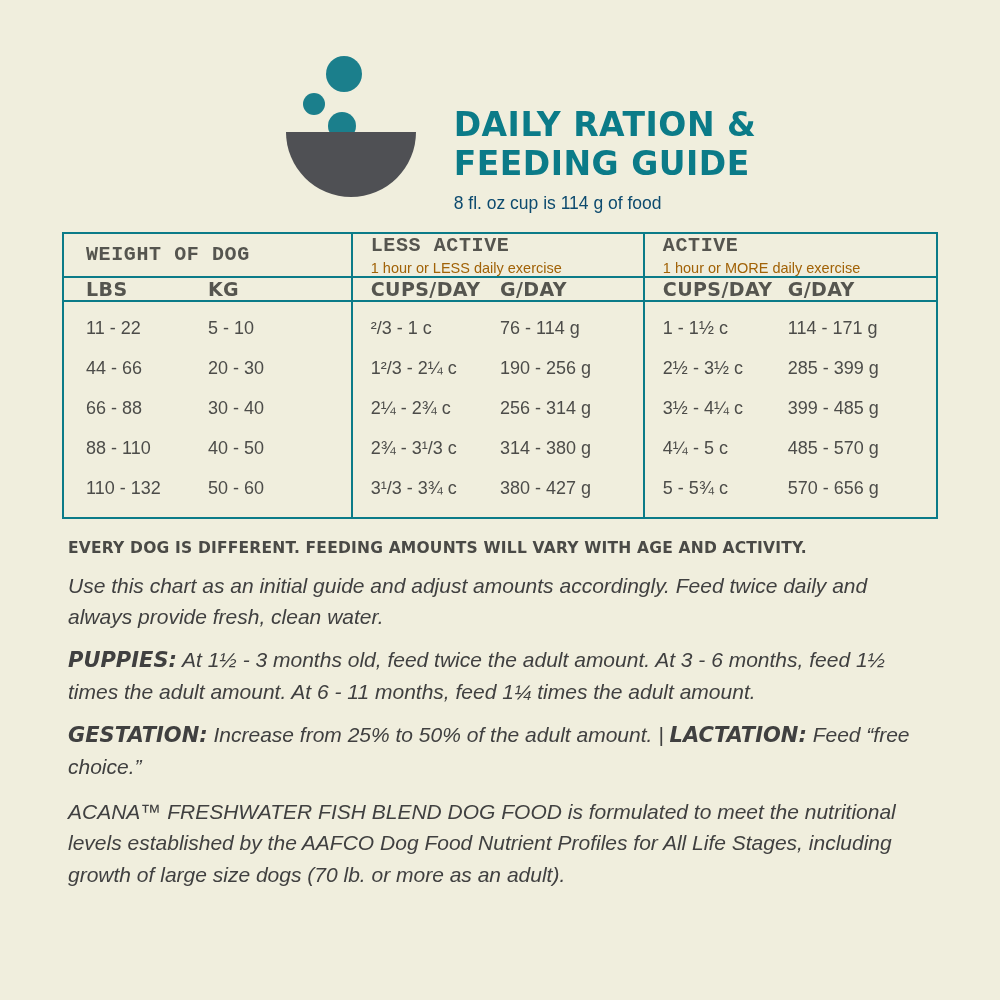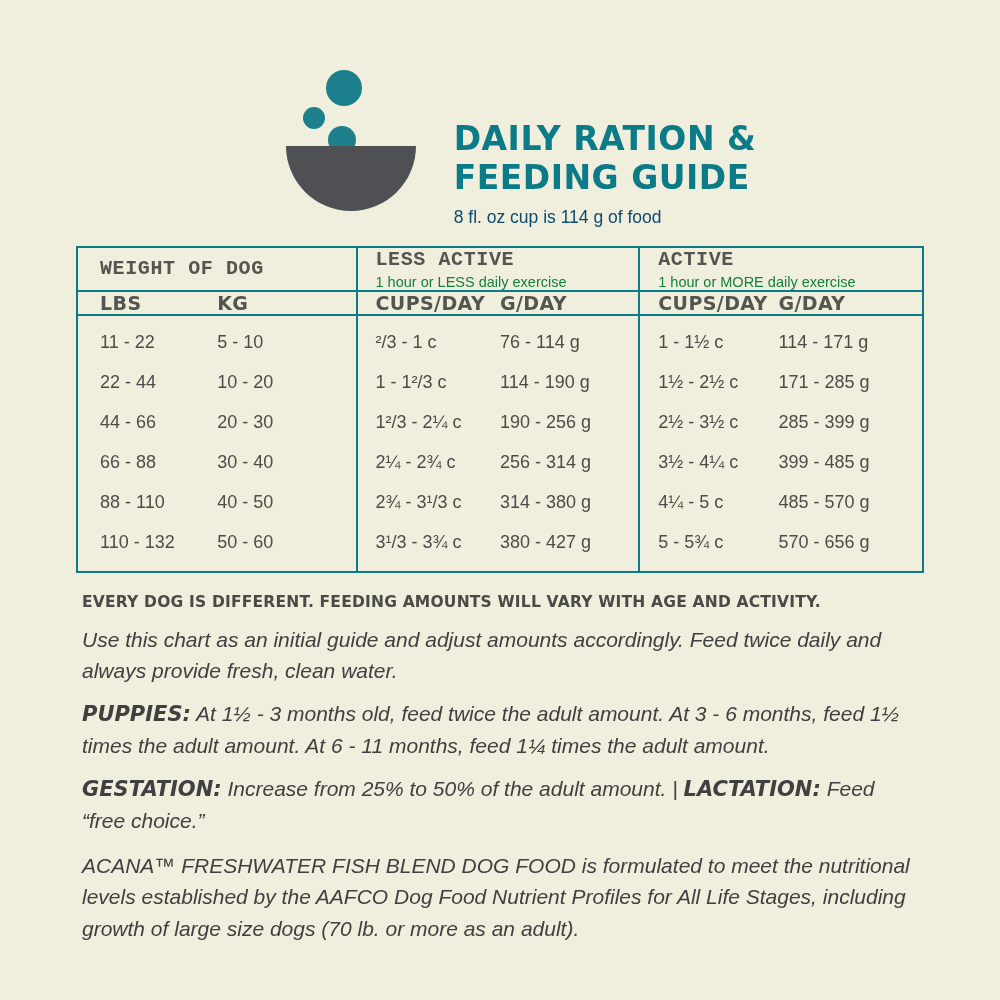--- a/index.html
+++ b/index.html
@@ -13,21 +13,21 @@
     font-family: "Liberation Sans", sans-serif;
     color: #4a4a48;
     overflow: hidden;
   }
 
   .page {
     position: relative;
     width: 1000px;
     height: 1000px;
     box-sizing: border-box;
-    padding: 14px;
+    padding: 0;
     border-radius: 18px;
   }
 
   
   .header {
     display: flex;
     align-items: flex-start;
     justify-content: center;
     padding-top: 28px;
     padding-left: 30px;
@@ -82,21 +82,21 @@
   .grp-title {
     font-family: Liberation Mono, monospace;
     font-weight: bold;
     font-size: 20px;
     letter-spacing: 0.6px;
     color: #55554f;
     text-transform: uppercase;
   }
   .grp-sub {
     font-size: 14.5px;
-    color: #15803d;
+    color: #a16207;
     margin-top: 3px;
   }
   .pad-l1 { padding-left: 22px !important; }
   .pad-l2 { padding-left: 18px !important; }
 
   .vsep {
     border-left: 2px solid #0b7b88;
   }
 
   .col-head td {
@@ -204,28 +204,20 @@
       <tbody class="data">
         <tr>
           <td class="pad-l1">11 - 22</td>
           <td>5 - 10</td>
           <td class="vsep pad-l2">²/3 - 1 c</td>
           <td>76 - 114 g</td>
           <td class="vsep pad-l2">1 - 1½ c</td>
           <td>114 - 171 g</td>
         </tr>
         <tr>
-          <td class="pad-l1">22 - 44</td>
-          <td>10 - 20</td>
-          <td class="vsep pad-l2">1 - 1²/3 c</td>
-          <td>114 - 190 g</td>
-          <td class="vsep pad-l2">1½ - 2½ c</td>
-          <td>171 - 285 g</td>
-        </tr>
-        <tr>
           <td class="pad-l1">44 - 66</td>
           <td>20 - 30</td>
           <td class="vsep pad-l2">1²/3 - 2¼ c</td>
           <td>190 - 256 g</td>
           <td class="vsep pad-l2">2½ - 3½ c</td>
           <td>285 - 399 g</td>
         </tr>
         <tr>
           <td class="pad-l1">66 - 88</td>
           <td>30 - 40</td>

